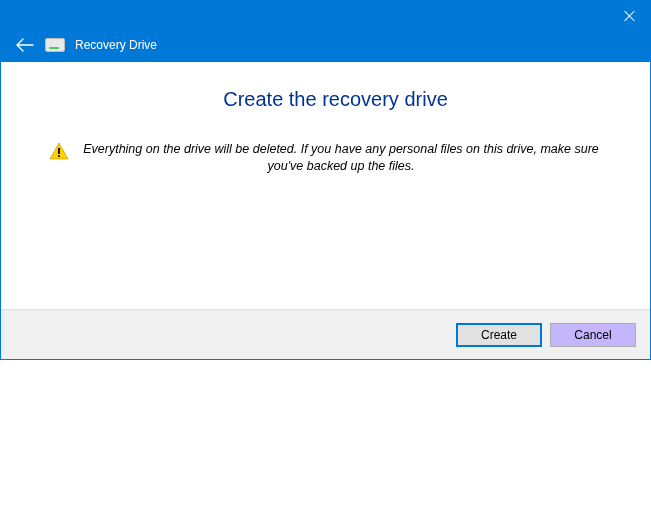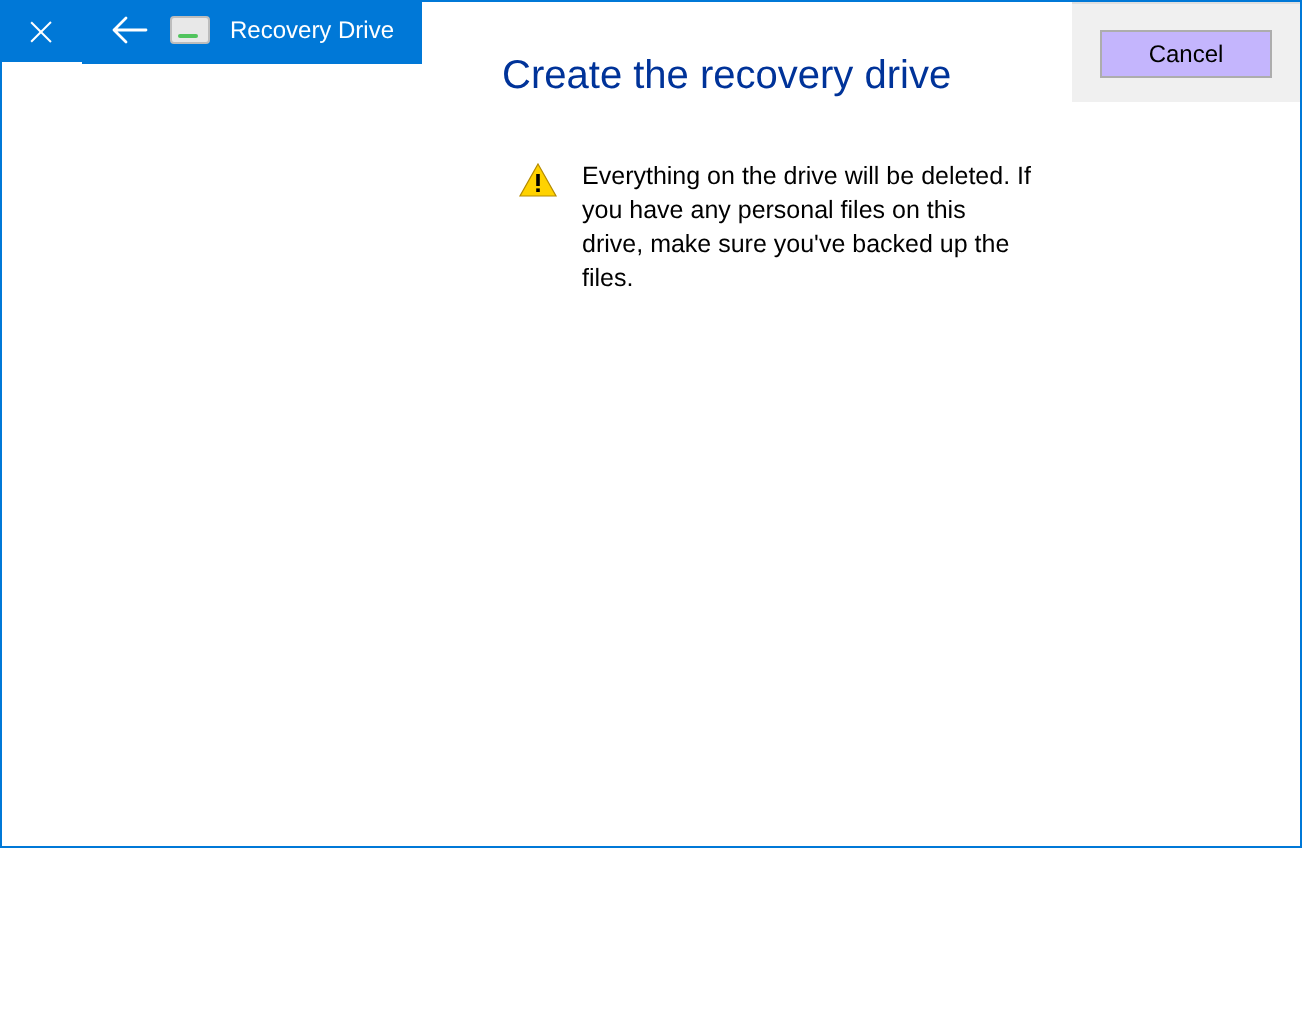--- a/index.html
+++ b/index.html
@@ -9,24 +9,24 @@
     }
     body {
       font-family: "Segoe UI", Tahoma, sans-serif;
       background: #fff;
       width: 651px;
       height: 512px;
       overflow: hidden;
     }
     .window {
       width: 651px;
-      height: 424px;
+      height: 360px;
       border: 1px solid #0078d7;
       display: flex;
-      flex-direction: row;
+      flex-direction: column;
       background: #fff;
     }
     .titlebar {
       height: 30px;
       background: #0078d7;
       display: flex;
       align-items: center;
       justify-content: flex-end;
       padding: 0 14px;
     }
@@ -86,20 +86,21 @@
     .header-title {
       color: #fff;
       font-size: 12px;
       font-weight: 400;
     }
 
     .content {
       flex: 1;
       padding: 26px 20px 0 40px;
       position: relative;
+      text-align: center;
     }
     .page-heading {
       color: #003399;
       font-size: 20px;
       font-weight: 400;
       margin-bottom: 30px;
     }
     .warning-row {
       display: flex;
       align-items: flex-start;
@@ -110,20 +111,21 @@
       flex: 0 0 auto;
       width: 20px;
       height: 18px;
       margin-top: 1px;
     }
     .warning-text {
       color: #000;
       font-size: 12.5px;
       line-height: 1.35;
       max-width: 520px;
+      font-style: italic;
     }
 
     .footer {
       height: 50px;
       border-top: 1px solid #dfdfdf;
       background: #f0f0f0;
       display: flex;
       align-items: center;
       justify-content: flex-end;
       gap: 8px;
@@ -172,16 +174,17 @@
           <path d="M10 1 L19 17 H1 Z" fill="#ffd200" stroke="#b58b00" stroke-width="0.6"></path>
           <rect x="9.1" y="6" width="1.8" height="6" fill="#000"></rect>
           <rect x="9.1" y="13.2" width="1.8" height="1.8" fill="#000"></rect>
         </svg>
       </div>
       <div class="warning-text">Everything on the drive will be deleted. If you have any personal files on this drive, make sure you've backed up the files.</div>
     </div>
   </div>
 
   <div class="footer">
+    <button class="btn primary">Create</button>
     <button class="btn">Cancel</button>
   </div>
 
 </div>
 
 </body></html>

